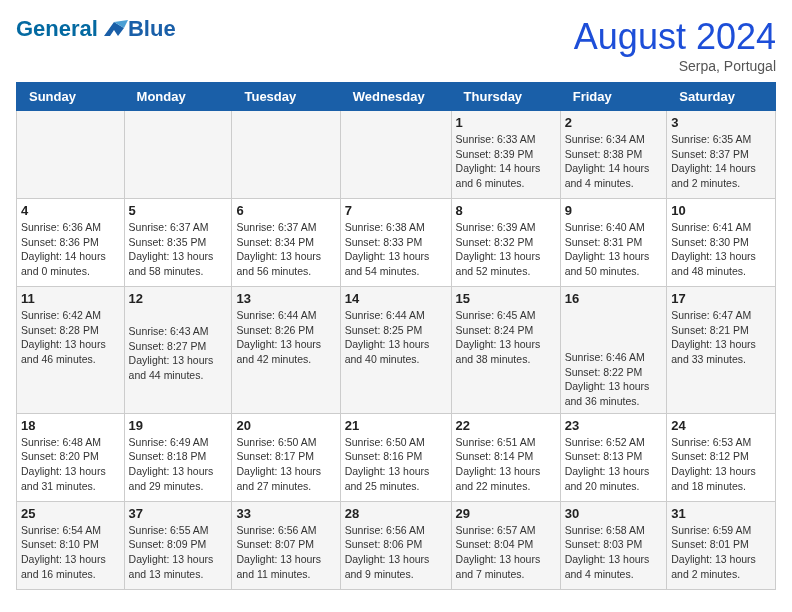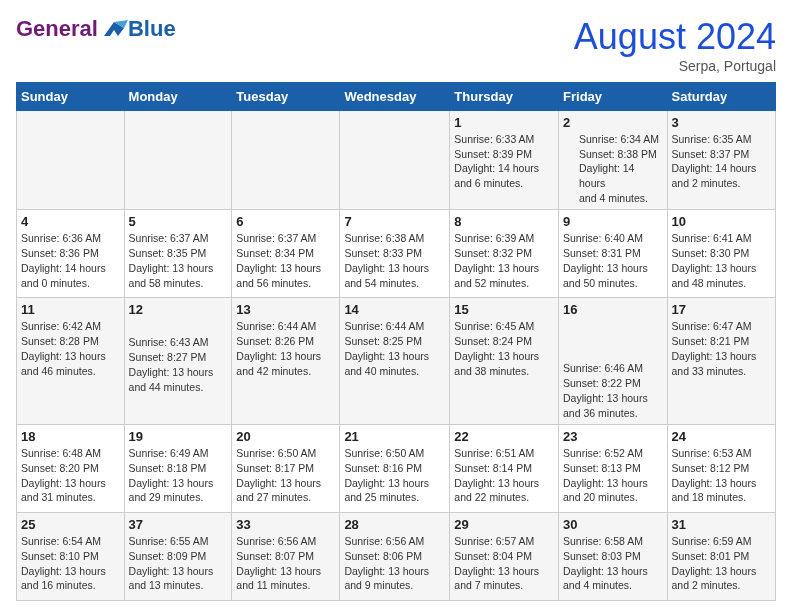--- a/index.html
+++ b/index.html
@@ -17,21 +17,21 @@
       margin-bottom: 8px;
     }
     .logo {
       display: flex;
       align-items: center;
     }
     .logo-text {
       font-size: 22px;
       font-weight: bold;
     }
-    .logo-general { color: #701a75; }
+    .logo-general { color: #0369a1; }
     .logo-blue { color: #1a5fa8; }
     .logo-icon {
       width: 28px;
       height: 22px;
       margin-left: 2px;
     }
     .title-block {
       text-align: right;
     }
     .month-year {
@@ -44,21 +44,21 @@
       color: #555;
     }
     table {
       width: 100%;
       border-collapse: collapse;
       font-size: 11px;
     }
     thead th {
       background-color: #1a5fa8;
       color: #fff;
-      padding: 6px 4px;
+      padding: 6px 12px;
       text-align: left;
       font-size: 13px;
       font-weight: bold;
       border: 1px solid #1a5fa8;
     }
     tbody td {
       border: 1px solid #ccc;
       vertical-align: top;
       padding: 4px;
       width: 113px;
@@ -124,21 +124,21 @@
         <td class="empty"></td>
         <td>
           <div class="day-number">1</div>
           <div class="day-info" style="white-space: pre-line;">Sunrise: 6:33 AM
 Sunset: 8:39 PM
 Daylight: 14 hours
 and 6 minutes.</div>
         </td>
         <td>
           <div class="day-number">2</div>
-          <div class="day-info" style="white-space: pre-line; margin-left: 16px;">Sunrise: 6:34 AM
+          <div class="day-info" style="white-space: pre-line;">Sunrise: 6:34 AM
 Sunset: 8:38 PM
 Daylight: 14 hours
 and 4 minutes.</div>
         </td>
         <td>
           <div class="day-number">3</div>
           <div class="day-info" style="white-space: pre-line;">Sunrise: 6:35 AM
 Sunset: 8:37 PM
 Daylight: 14 hours
 and 2 minutes.</div>

